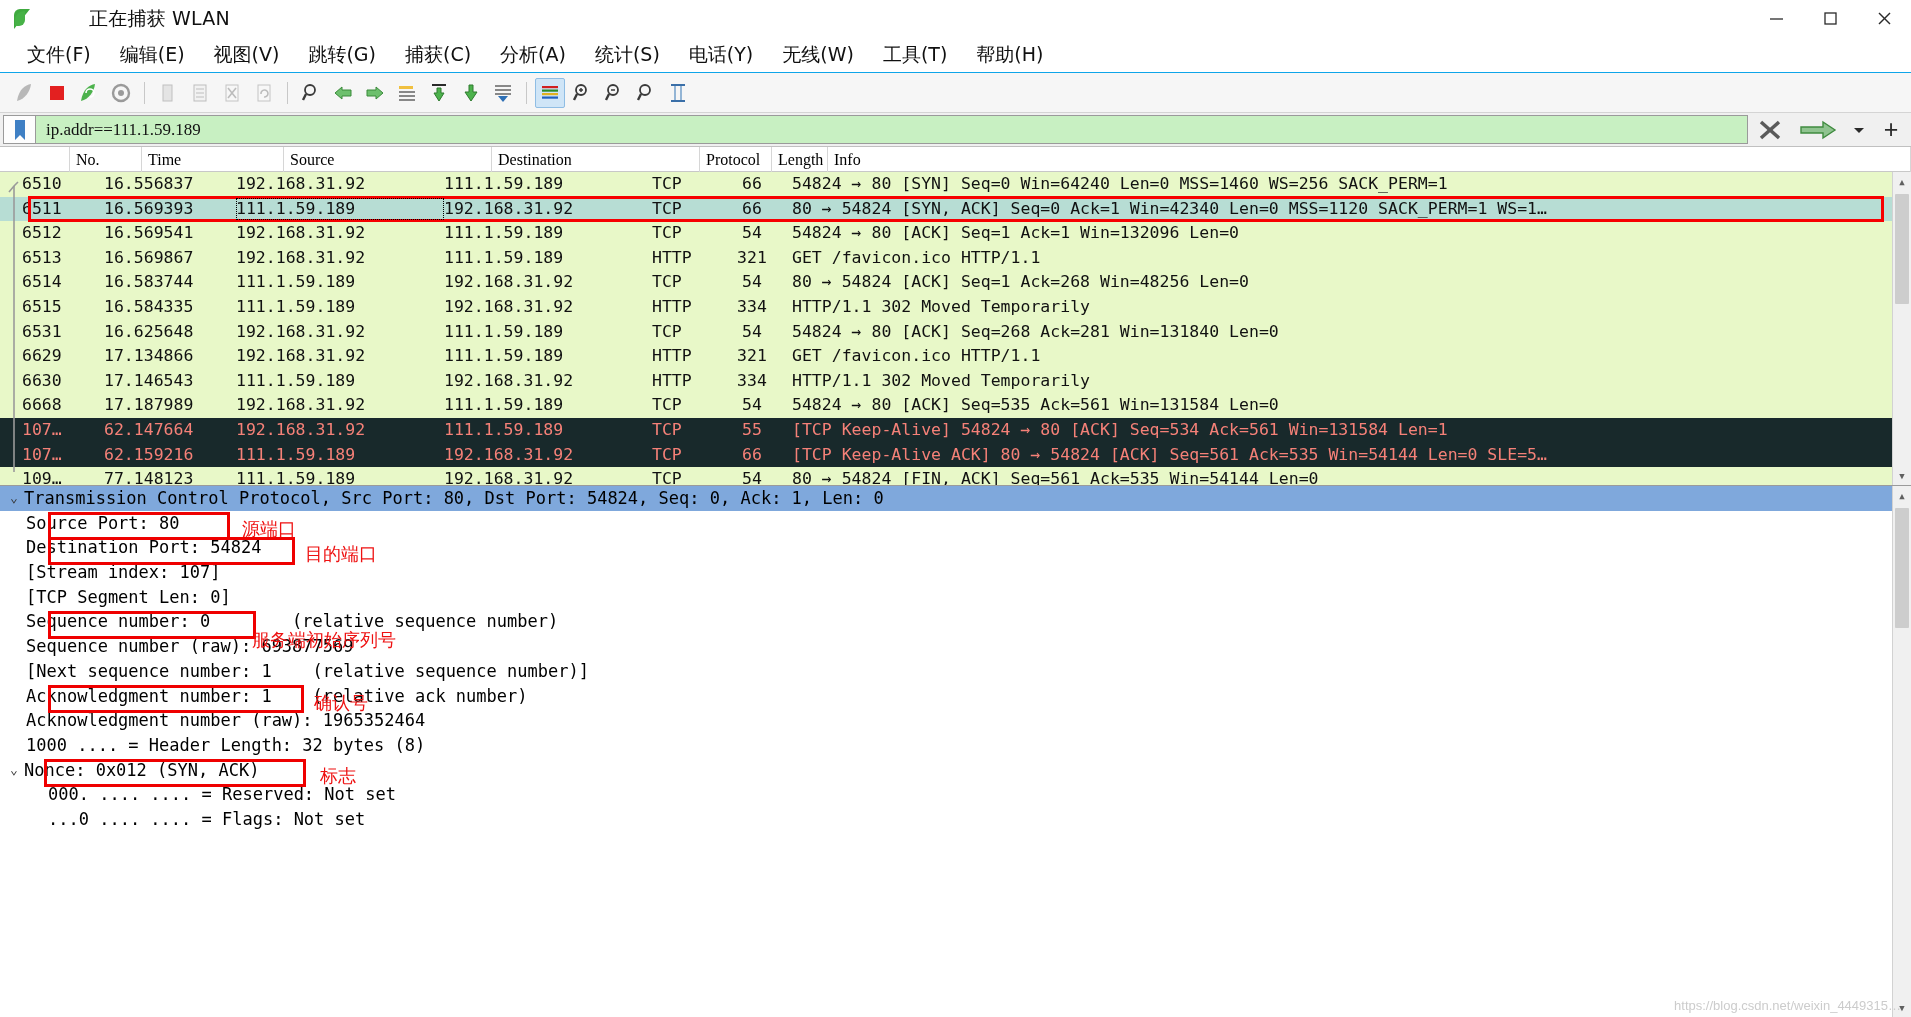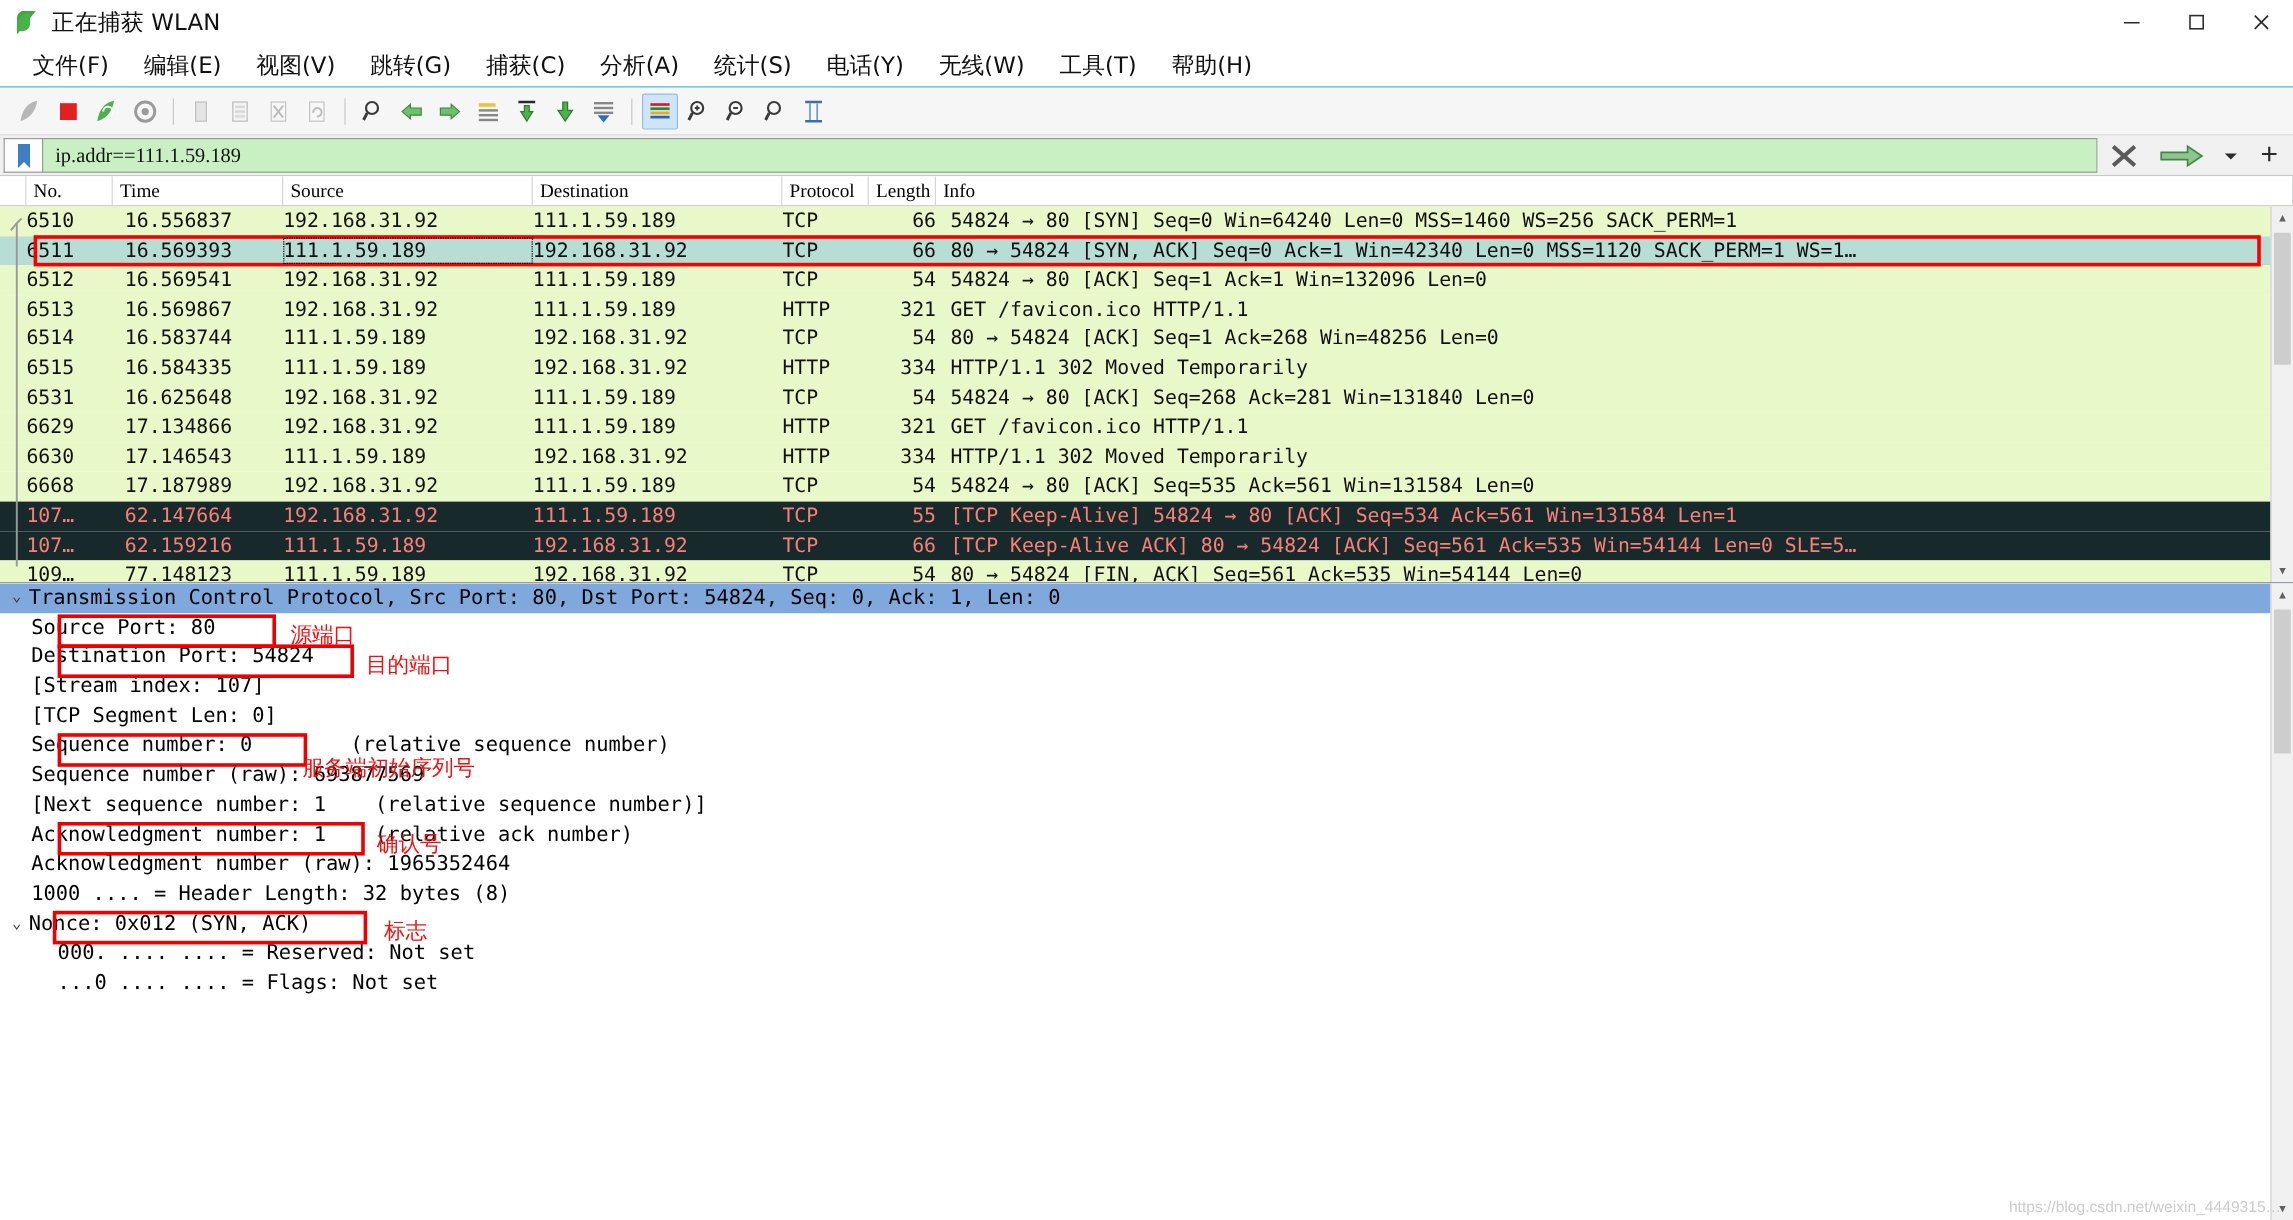--- a/index.html
+++ b/index.html
@@ -12,20 +12,21 @@
   }
 
   
   #titlebar {
     height: 38px;
     background: #ffffff;
     display: flex;
     align-items: center;
     border-bottom: 1px solid #ffffff;
     position: relative;
+    gap: 46px;
   }
   #app-icon {
     width: 22px; height: 22px;
     margin-left: 12px; margin-right: 9px;
     position: relative;
     flex: 0 0 auto;
   }
   #app-icon .fin {
     position: absolute; left: 2px; top: 1px;
     width: 0; height: 0;
@@ -153,20 +154,21 @@
   }
   #plist-header {
     height: 25px;
     background: #ffffff;
     border-bottom: 1px solid #c8c8c8;
     display: flex;
     align-items: center;
     font-family: "Liberation Serif", serif;
     font-size: 16px;
     color: #000;
+    padding-left: 48px;
   }
   .colhdr {
     height: 25px;
     line-height: 25px;
     padding-left: 6px;
     border-right: 1px solid #d6d6d6;
     overflow: hidden;
     white-space: nowrap;
   }
   #plist-rows {
@@ -185,21 +187,21 @@
   }
   .prow.green  { background: #e8f8c8; color: #111111; }
   .prow.sel    { background: #b7ddd4; color: #111111; }
   .prow.black  { background: #18292b; color: #f58178; }
   .c-mark { width: 22px; flex: 0 0 22px; text-align: center; }
   .c-no   { width: 72px; flex: 0 0 72px; }
   .c-time { width: 142px; flex: 0 0 142px; padding-left: 10px; }
   .c-src  { width: 208px; flex: 0 0 208px; }
   .c-dst  { width: 208px; flex: 0 0 208px; }
   .c-prot { width: 72px; flex: 0 0 72px; }
-  .c-len  { width: 56px; flex: 0 0 56px; text-align: right; }
+  .c-len  { width: 56px; flex: 0 0 56px; text-align: center; }
   .c-info { flex: 1; padding-left: 12px; overflow: hidden; }
 
   
   #row-highlight {
     position: absolute;
     left: 28px; top: 24px;
     width: 1856px; height: 26px;
     border: 3px solid #f70000;
     pointer-events: none;
     z-index: 5;

